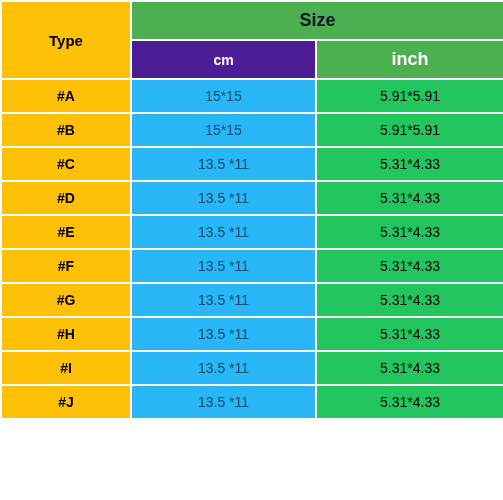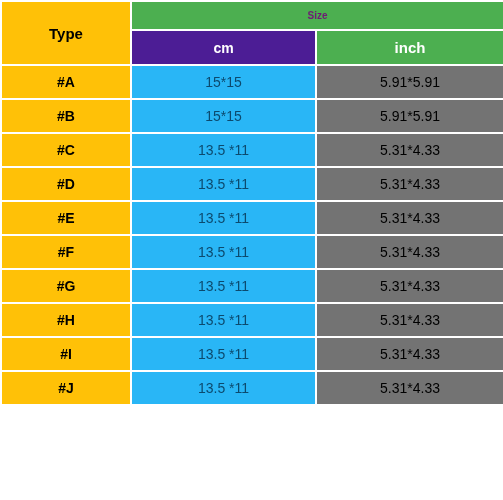--- a/index.html
+++ b/index.html
@@ -29,61 +29,61 @@
 
     th, td {
       border: 2px solid #ffffff;
       text-align: center;
       vertical-align: middle;
       padding: 8px 4px;
     }
 
     .header-size {
       background-color: #4CAF50;
-      color: #701a75;
+      color: #0f172a;
       font-weight: bold;
-      font-size: 10px;
+      font-size: 18px;
     }
 
     .header-type {
       background-color: #FFC107;
       color: #000000;
       font-weight: bold;
       font-size: 15px;
     }
 
     .header-cm {
       background-color: #4c1d95;
       color: #ffffff;
       font-weight: bold;
       font-size: 14px;
     }
 
     .header-inch {
       background-color: #4CAF50;
       color: #ffffff;
       font-weight: bold;
-      font-size: 15px;
+      font-size: 18px;
       margin-top: 44px;
     }
 
     .cell-type {
       background-color: #FFC107;
       color: #000000;
       font-weight: bold;
       width: 130px;
     }
 
     .cell-cm {
       background-color: #29B6F6;
       color: #0c4a6e;
     }
 
     .cell-inch {
-      background-color: #737373;
+      background-color: #22c55e;
       color: #000000;
     }
 
     .col-type { width: 130px; }
     .col-cm { width: 185px; }
     .col-inch { width: 188px; }
   </style>
 </head>
 <body>
 

